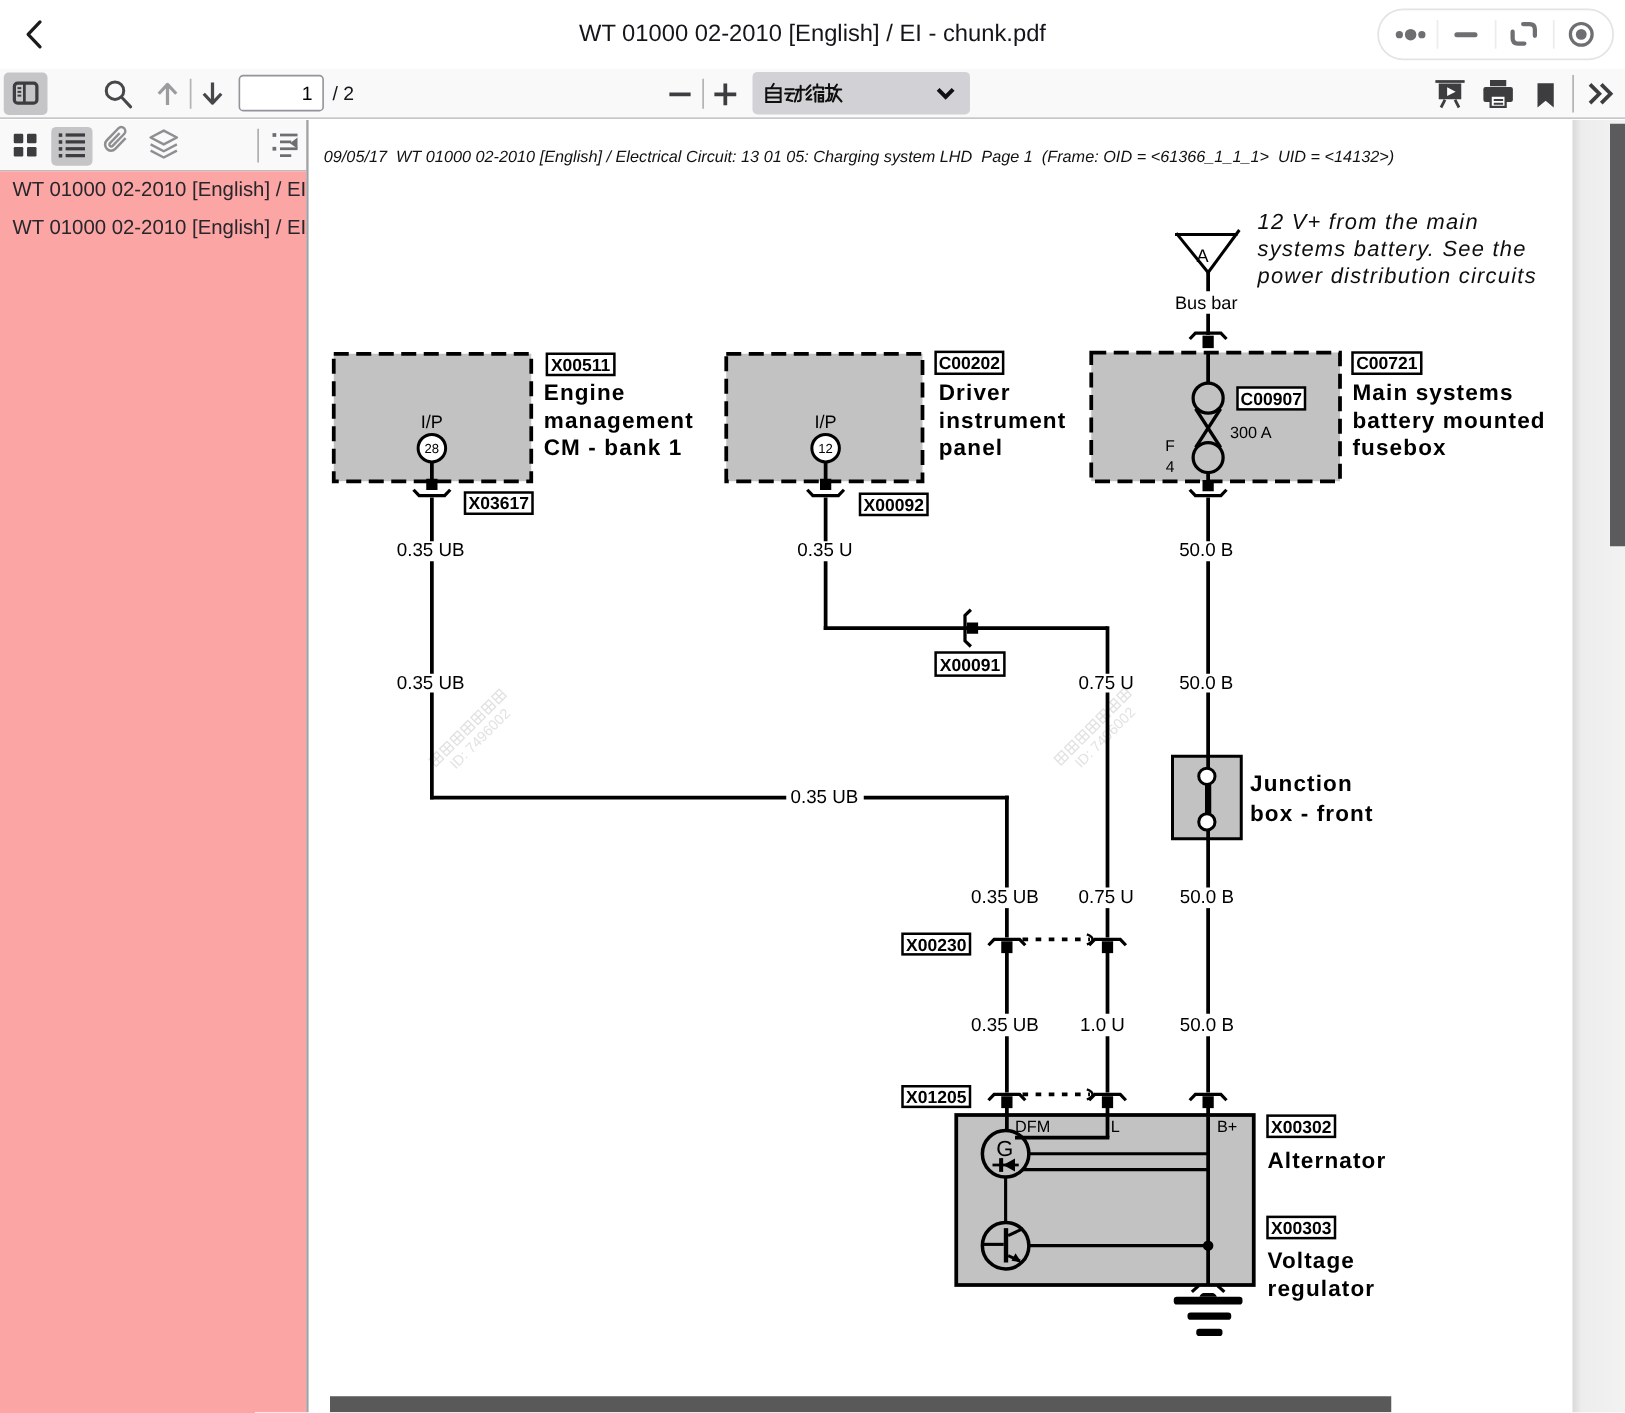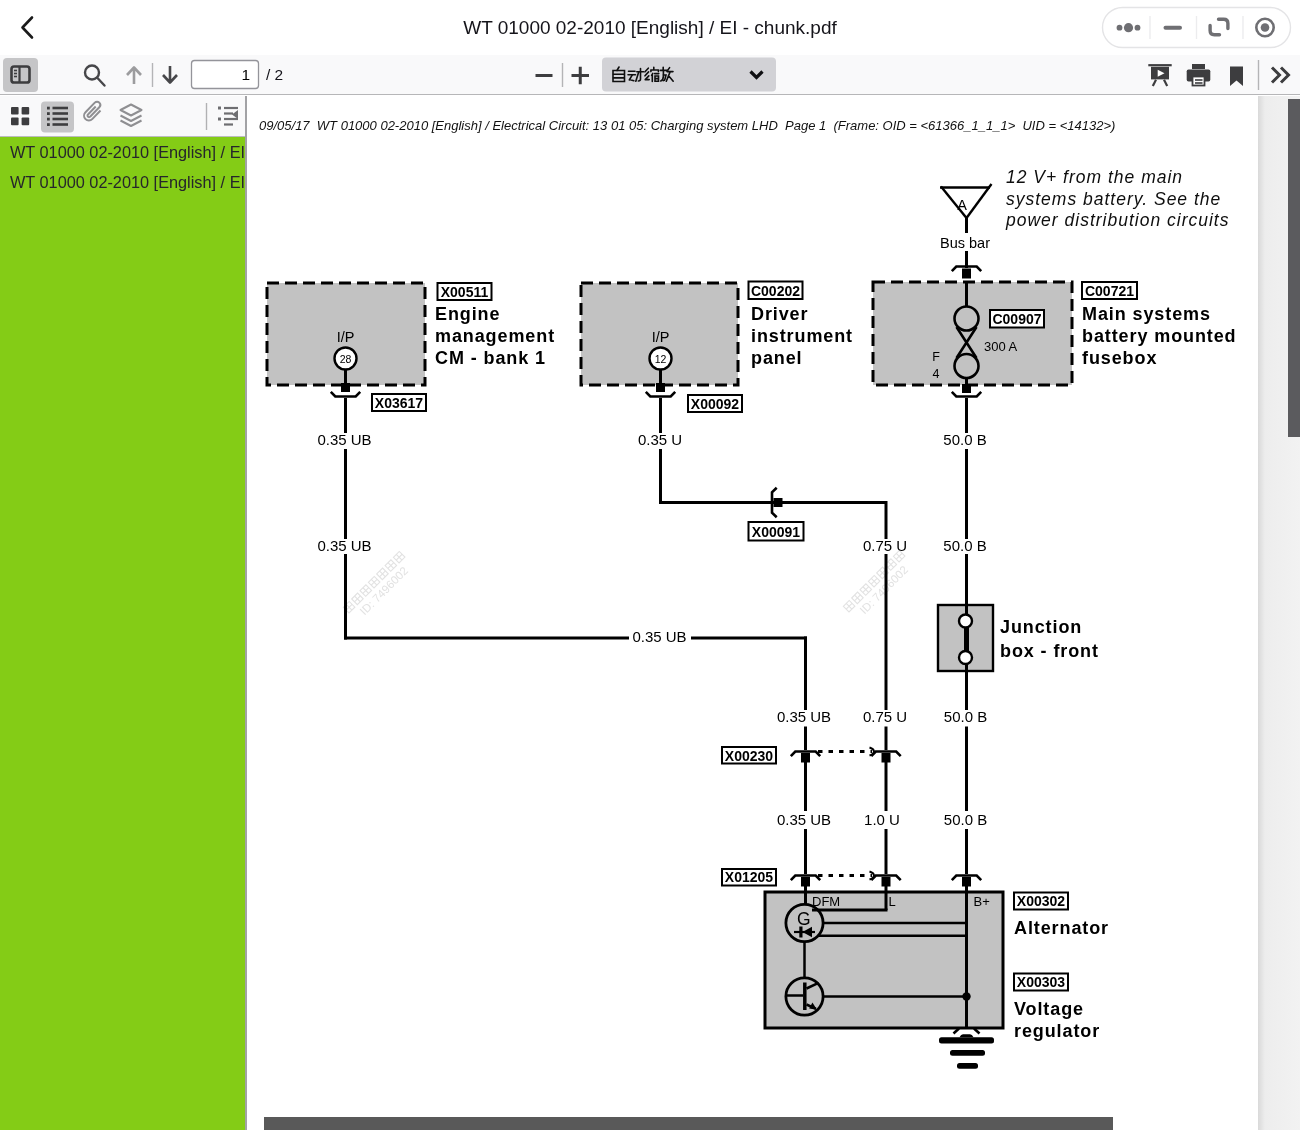--- a/index.html
+++ b/index.html
@@ -2,21 +2,21 @@
 <html><head>
 <meta charset="utf-8">
 <style>
 html,body{margin:0;padding:0;}
 body{width:1300px;height:1130px;position:relative;overflow:hidden;font-family:"Liberation Sans",sans-serif;background:#fff;}
 .abs{position:absolute;}
 #topbar{left:0;top:0;width:1300px;height:55px;background:#fff;}
 #title{left:0;top:0;width:1300px;height:55px;line-height:56px;text-align:center;font-size:19px;color:#15141a;}
 #toolbar{left:0;top:55px;width:1300px;height:40px;background:#f9f9fa;border-bottom:1px solid #b6b6b8;box-sizing:border-box;}
 #sbhead{left:0;top:96px;width:245px;height:41px;background:#f9f9fa;border-bottom:1px solid #bcbcbe;box-sizing:border-box;}
-#sbcontent{left:0;top:137px;width:245px;height:993px;background:#84cc16;}
+#sbcontent{left:0;top:137px;width:245px;height:993px;background:#fca5a5;}
 #sbdivider{left:245px;top:96px;width:2px;height:1034px;background:#a2a2a5;}
 #page{left:247px;top:96px;width:1011px;height:1034px;background:#fff;}
 #sctrack{left:1258px;top:96px;width:42px;height:1034px;background:linear-gradient(to right,#d9d9d9 0px,#ededed 7px,#f2f2f2 42px);}
 #scthumb{left:1288px;top:99px;width:12px;height:338px;background:#5b5b5e;}
 .obitem{position:absolute;left:10px;font-size:16.3px;color:#26262b;white-space:nowrap;}
 #toolsvg,#diagsvg{position:absolute;left:0;top:0;}
 </style>
 </head>
 <body>
 <div class="abs" id="topbar"></div>

